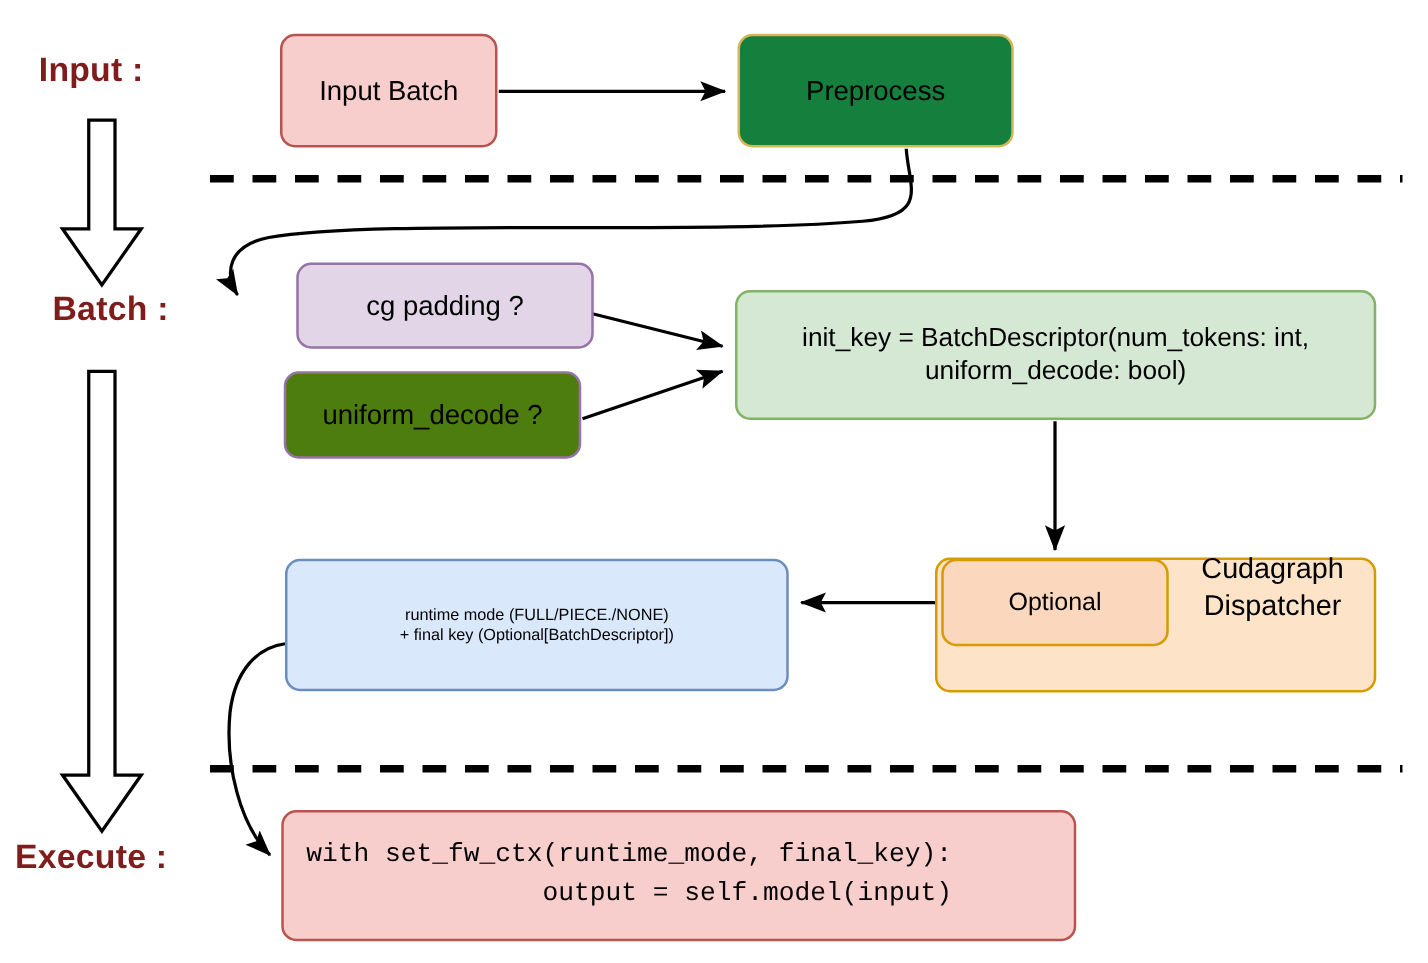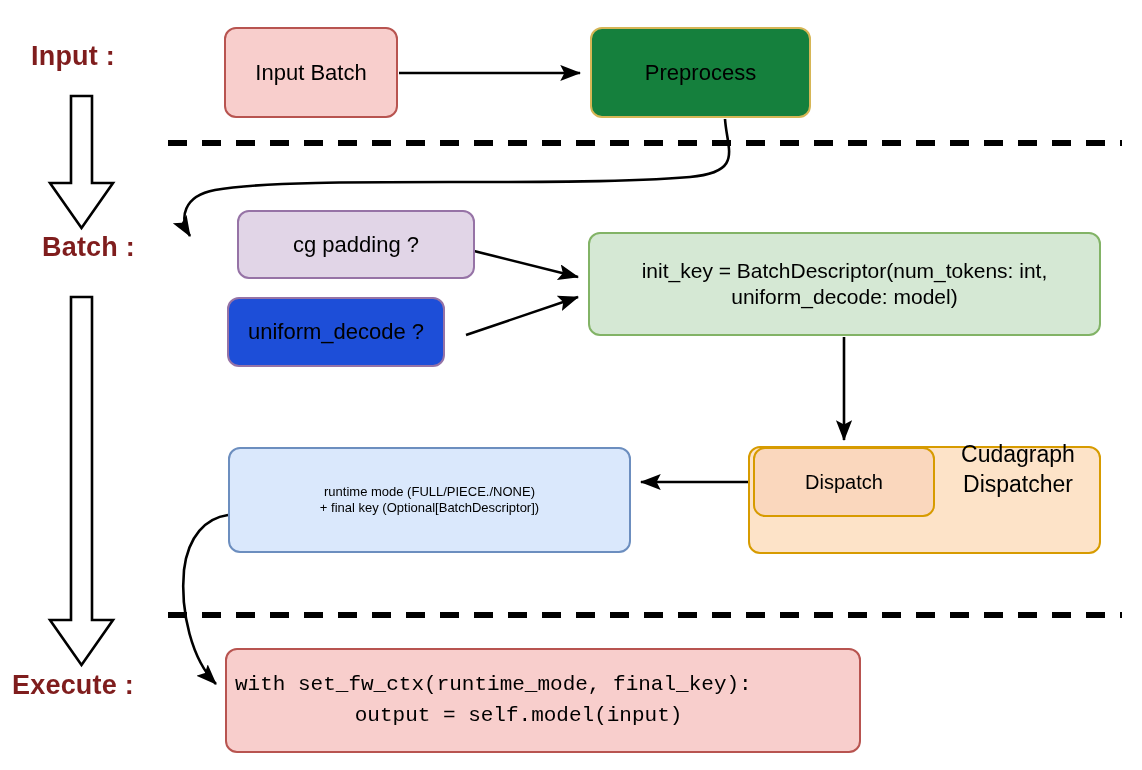--- a/index.html
+++ b/index.html
@@ -41,30 +41,30 @@
     font-weight: bold;
     font-size: 27px;
     color: #7f1d1d;
     letter-spacing: 0.2px;
     white-space: nowrap;
   }
   .code-node {
     font-family: "Liberation Mono", "DejaVu Sans Mono", monospace;
     font-size: 21px;
     justify-content: flex-start;
-    text-align: center;
-    padding-left: 8px;
+    text-align: right;
+    padding-left: 18px;
     white-space: pre;
     line-height: 1.45;
   }
   
   #node-input-batch   { left:224px; top:27px;  width:174px; height:91px;  font-size:22px; background:#f8cecc; border-color:#b85450; }
   #node-preprocess    { left:590px; top:27px;  width:221px; height:91px;  font-size:22px; background:#15803d; border-color:#d6b656; }
   #node-cg-padding    { left:227px; top:210px; width:238px; height:69px;  font-size:22px; background:#e1d5e7; border-color:#9673a6;margin-left:10px; }
-  #node-uniform-dec   { left:227px; top:297px; width:218px; height:70px;  font-size:22px; background:#1d4ed8; border-color:#9673a6; }
+  #node-uniform-dec   { left:227px; top:297px; width:238px; height:70px;  font-size:22px; background:#4d7c0f; border-color:#9673a6; }
   #node-init-key      { left:588px; top:232px; width:513px; height:104px; font-size:21px; background:#d5e8d4; border-color:#82b366; padding:0 10px; }
   #node-runtime-mode  { left:228px; top:447px; width:403px; height:106px; font-size:13px; background:#dae8fc; border-color:#6c8ebf; }
   #node-dispatcher    { left:748px; top:446px; width:353px; height:108px; background:#fde3c8; border-color:#d79b00; }
   #node-dispatch      { left:753px; top:447px; width:182px; height:70px;  font-size:20px; background:#fad7bd; border-color:#d79b00; }
   #node-dispatcher-label { position:absolute; left:935px; top:440px; width:166px; font-size:23px; text-align:center; line-height:1.3; color:#000; white-space:pre-line; }
   #node-code          { left:225px; top:648px; width:636px; height:105px; background:#f8cecc; border-color:#b85450; }
 
   #label-input   { left:31px;  top:41px; }
   #label-plan    { left:42px;  top:232px; }
   #label-execute { left:12px;  top:670px; }
@@ -108,26 +108,26 @@
 
   <div class="node" id="node-input-batch">Input Batch</div>
 
   <div class="node" id="node-preprocess">Preprocess</div>
 
   <div class="node" id="node-cg-padding">cg padding ?</div>
 
   <div class="node" id="node-uniform-dec">uniform_decode ?</div>
 
   <div class="node" id="node-init-key">init_key = BatchDescriptor(num_tokens: int,
-uniform_decode: model)</div>
+uniform_decode: bool)</div>
 
   <div class="node" id="node-runtime-mode">runtime mode (FULL/PIECE./NONE)
 + final key (Optional[BatchDescriptor])</div>
 
   <div class="node" id="node-dispatcher"></div>
   <div id="node-dispatcher-label">Cudagraph
 Dispatcher</div>
-  <div class="node" id="node-dispatch">Dispatch</div>
+  <div class="node" id="node-dispatch">Optional</div>
 
   <div class="node code-node" id="node-code">with set_fw_ctx(runtime_mode, final_key):
     output = self.model(input)</div>
 
 </div>
 
 </body></html>

